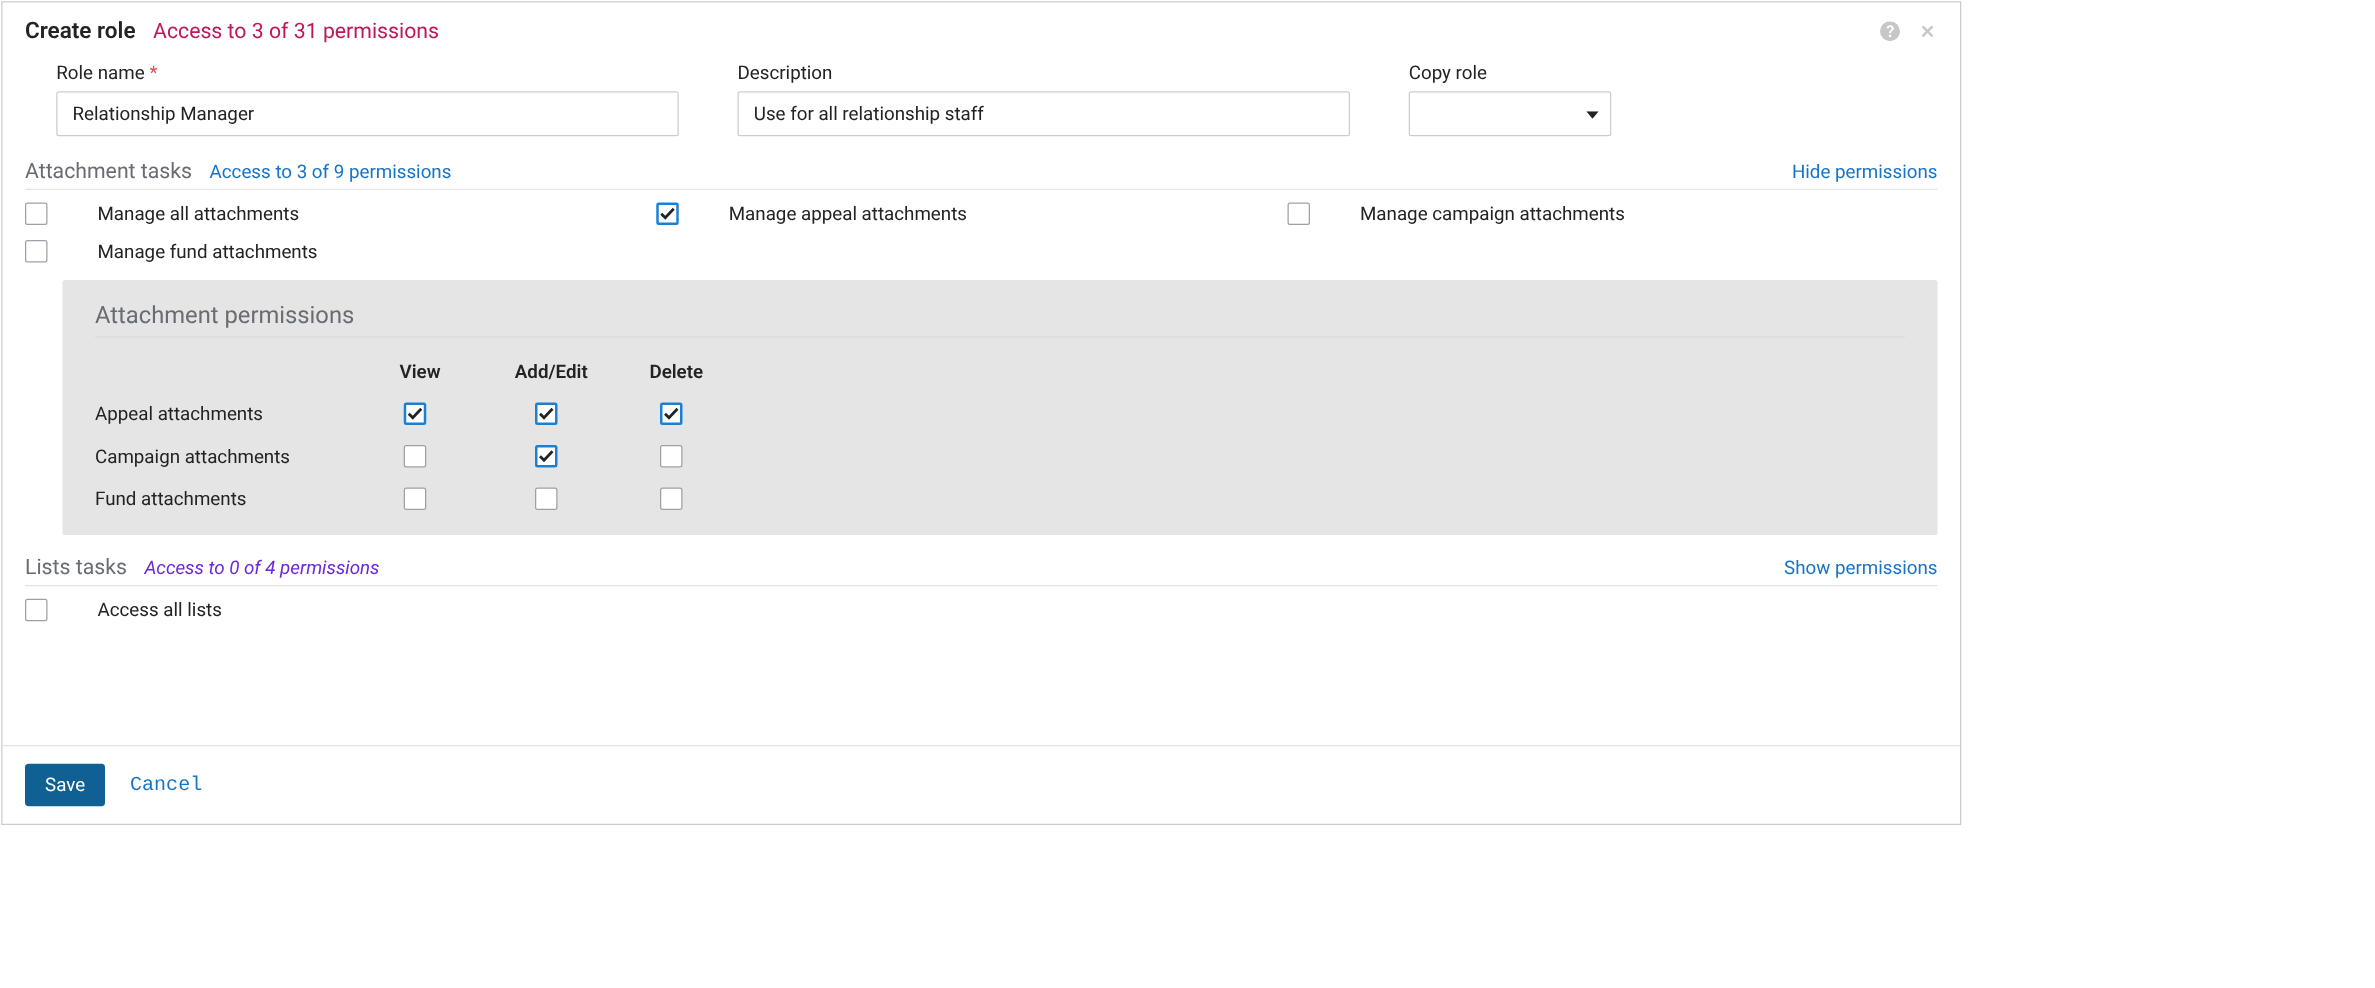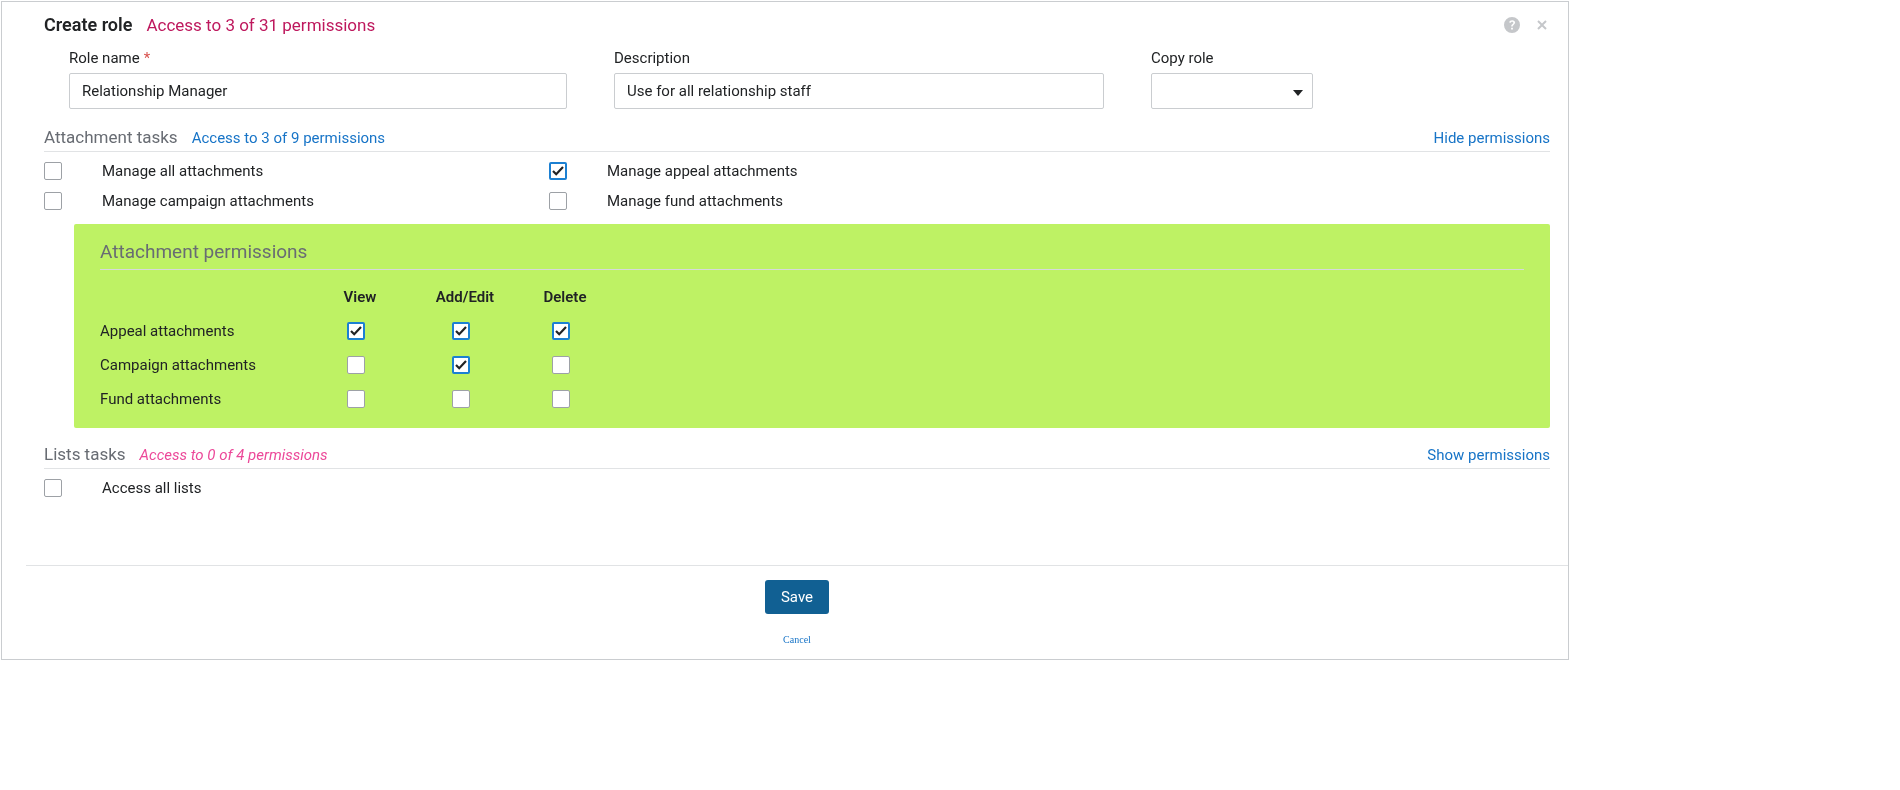--- a/index.html
+++ b/index.html
@@ -10,21 +10,20 @@
     background: #fff;
     padding: 1px;
   }
   .panel {
     border: 1px solid #cacdd0;
     width: 1568px;
     height: 659px;
     display: flex;
     flex-direction: column;
     position: relative;
-    padding-left: 24px;
   }
   .panel-header {
     display: flex;
     align-items: center;
     padding: 12px 18px 14px 18px;
   }
   .panel-title {
     font-size: 18px;
     font-weight: 600;
     margin-right: 14px;
@@ -85,21 +84,21 @@
 
   .section-header {
     display: flex;
     align-items: baseline;
     border-bottom: 1px solid #e1e3e5;
     padding-bottom: 4px;
     margin-top: 4px;
   }
   .section-title { font-size: 17px; color: #686c73; margin-right: 14px; }
   .section-count-link { font-size: 15px; color: #1774c7; cursor: pointer; }
-  .section-count-muted { font-size: 15px; color: #ec4899; font-style: italic; }
+  .section-count-muted { font-size: 15px; color: #6d28d9; font-style: italic; }
   .section-toggle { margin-left: auto; font-size: 15px; color: #1774c7; cursor: pointer; text-align: right; }
 
   .checkbox-grid {
     display: flex;
     flex-wrap: wrap;
     padding: 10px 0 14px 0;
     row-gap: 12px;
   }
   .checkbox-grid .chk-item { width: 505px; display: flex; align-items: center; }
   .chk-item { cursor: pointer; gap: 32px; }
@@ -118,21 +117,21 @@
     cursor: pointer;
   }
   .chk.checked {
     border: 2px solid #1c80d2;
   }
   .chk svg { display: none; }
   .chk.checked svg { display: block; }
   .chk-label { font-size: 15px; }
 
   .perm-panel {
-    background: #bef264;
+    background: #e5e5e5;
     border-radius: 2px;
     margin: 0 0 16px 30px;
     padding: 16px 26px 20px 26px;
   }
   .perm-title {
     font-size: 19px;
     color: #686c73;
     border-bottom: 1px solid #d6d9db;
     padding-bottom: 6px;
     margin-bottom: 18px;
@@ -141,39 +140,38 @@
   .perm-head { font-weight: 600; font-size: 15px; text-align: center; }
   .perm-rowlabel { font-size: 15px; text-align: left; }
   .perm-cell { text-align: center; display: flex; justify-content: center; }
 
   .panel-footer {
     border-top: 1px solid #e1e3e5;
     padding: 14px 18px;
     display: flex;
     align-items: center;
     gap: 20px;
-    flex-direction: column;
   }
   .btn-primary {
     background: #116093;
     color: #fff;
     border: none;
     border-radius: 3px;
     height: 34px;
     padding: 0 16px;
     font-size: 15px;
     font-family: inherit;
     cursor: pointer;
   }
   .btn-link {
     background: none;
     border: none;
     color: #1774c7;
-    font-size: 10px;
-    font-family: Liberation Serif, serif;
+    font-size: 16px;
+    font-family: Liberation Mono, monospace;
     cursor: pointer;
   }
 </style>
 </head>
 <body>
 
 <div class="panel">
 
   <div class="panel-header">
     <div class="panel-title">Create role</div>

